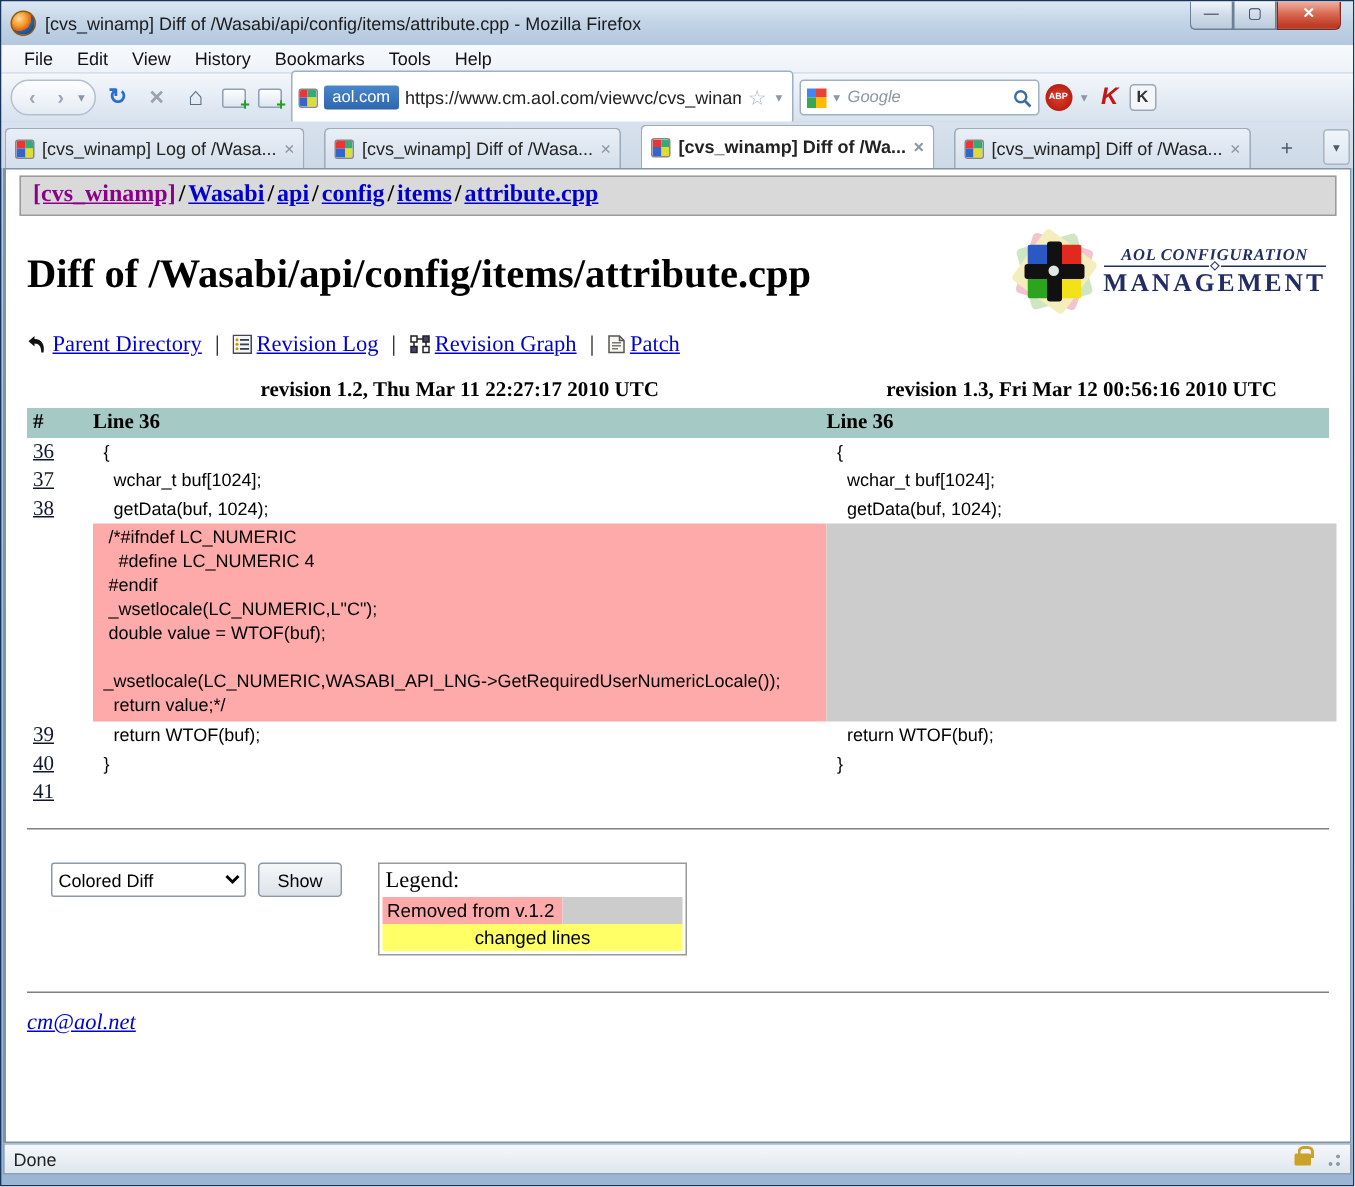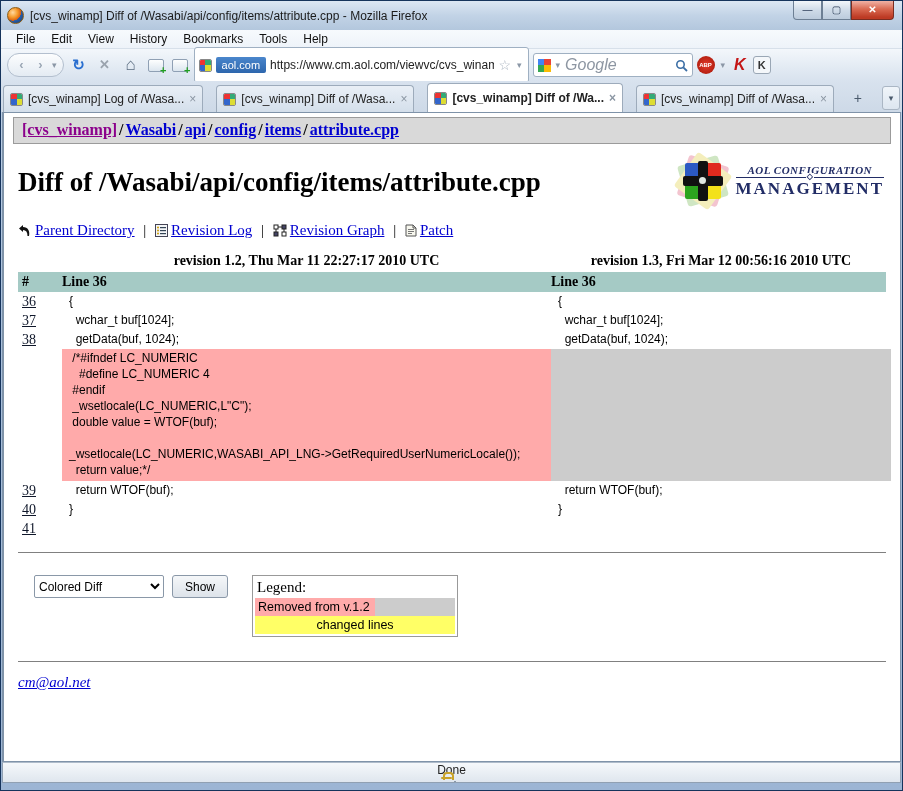--- a/index.html
+++ b/index.html
@@ -57,21 +57,21 @@
   .favicon i:nth-child(3){background:#36c;} .favicon i:nth-child(4){background:#dd3;}
   .domain-badge { background:linear-gradient(180deg,#4a86cc,#2d66ad); color:#fff; font-size:11px;
     padding:2px 6px; border-radius:2px; flex:none; }
   .url-text { font-size:12px; color:#222; white-space:nowrap; overflow:hidden; flex:1; }
   .star { color:#aab4c0; font-size:14px; flex:none; }
   .searchbar { width:160px; height:24px; background:#fff; border:1px solid #9fb0c2; border-radius:3px;
     display:flex; align-items:center; padding:0 4px; gap:3px; }
   .g-logo { width:13px; height:13px; flex:none; display:grid; grid-template-columns:1fr 1fr; grid-template-rows:1fr 1fr; }
   .g-logo i:nth-child(1){background:#4285f4;} .g-logo i:nth-child(2){background:#ea4335;}
   .g-logo i:nth-child(3){background:#34a853;} .g-logo i:nth-child(4){background:#fbbc05;}
-  .search-input { border:none; outline:none; flex:1; min-width:0; font-size:16px; color:#0f766e; }
+  .search-input { border:none; outline:none; flex:1; min-width:0; font-size:11px; color:#0f766e; }
   .search-input::placeholder { color:#8d96a2; font-style:italic; }
   .mag { flex:none; }
   .abp { width:18px; height:18px; border-radius:50%; background:radial-gradient(#e33b2e,#a31505);
     color:#fff; font-size:6px; font-weight:bold; text-align:center; line-height:18px; flex:none; }
   .kasp { color:#c41616; font-weight:bold; font-size:16px; font-style:italic; padding:0 3px; }
   .kbox { width:18px; height:18px; border:1px solid #9aa7b5; border-radius:3px; background:#f4f7fa;
     color:#333; font-size:11px; font-weight:bold; text-align:center; line-height:16px; }
 
   
   .tabbar { height:31px; display:flex; align-items:flex-end; padding:0 2px;
@@ -163,21 +163,21 @@
 
   
   .footer { padding:0 14px; font-size:15px; }
   .footer .email { display:inline-block; margin-top:12px; color:#0000d0; font-style:italic; }
   .powered { margin-top:10px; }
   .powered a { color:#0000d0; }
 
   
   .statusbar { height:21px; margin:0 1px; border:1px solid #90a0b2; border-top:1px solid #aebbca;
     background:linear-gradient(180deg,#f5f8fb,#dfe6ee); display:flex; align-items:center;
-    padding:0 6px; font-size:12px; color:#222;flex-direction:column; }
+    padding:0 6px; font-size:12px; color:#222; }
   .status-spacer { flex:1; }
   .lock { width:11px; height:8px; background:#c9a227; border-radius:1px; position:relative; margin-right:10px; }
   .lock::before { content:""; position:absolute; top:-5px; left:2px; width:7px; height:6px;
     border:2px solid #c9a227; border-bottom:none; border-radius:4px 4px 0 0; }
   .grip { width:10px; height:10px;
     background:
       radial-gradient(circle at 8px 8px,#8a98a8 1px,transparent 1.5px),
       radial-gradient(circle at 8px 3px,#8a98a8 1px,transparent 1.5px),
       radial-gradient(circle at 3px 8px,#8a98a8 1px,transparent 1.5px); }
   .bottom-strip { flex:1; }

